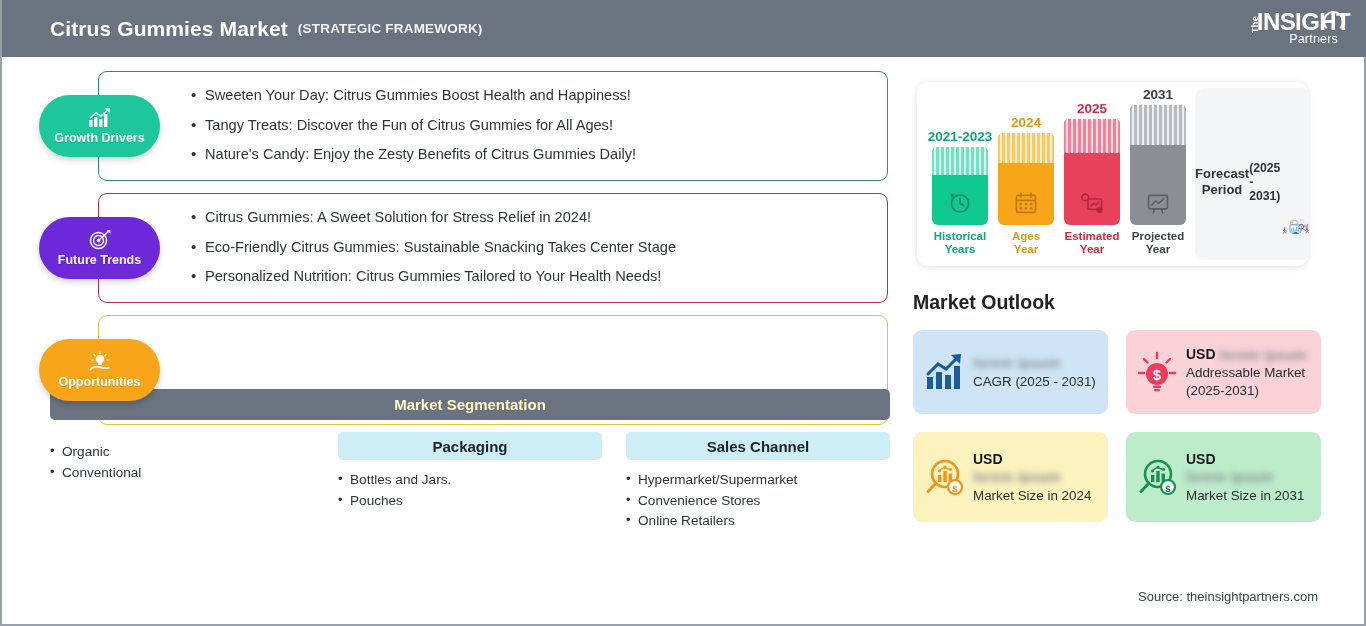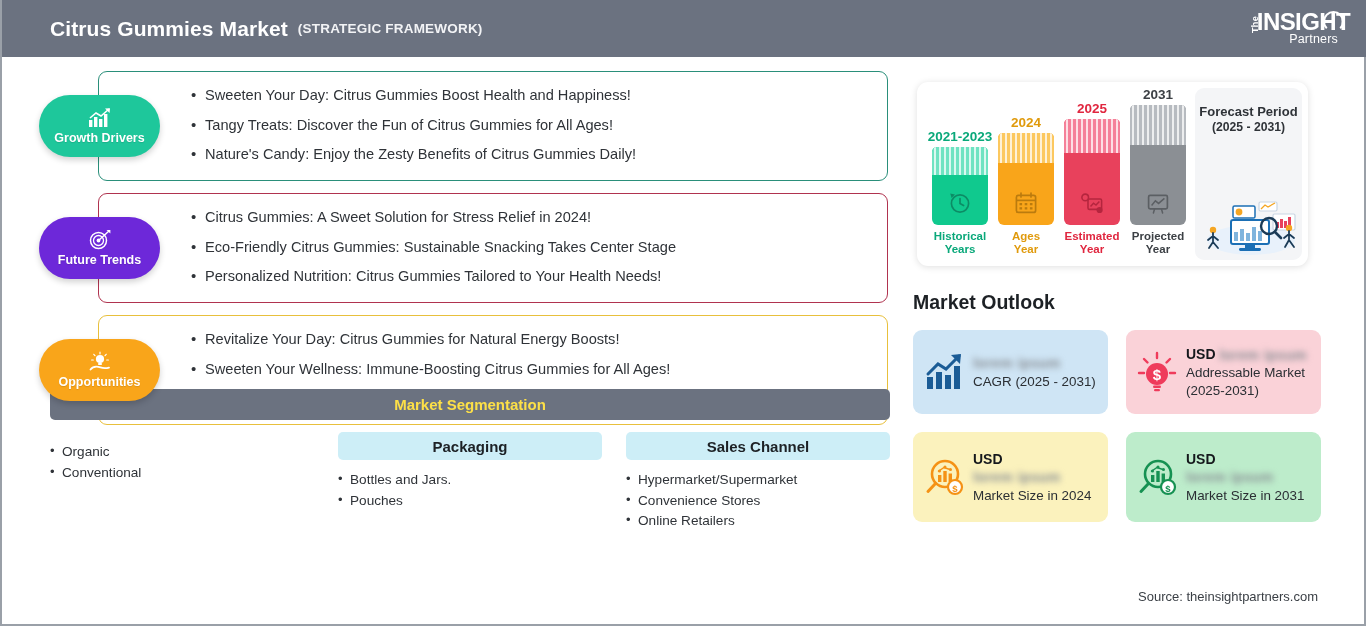--- a/index.html
+++ b/index.html
@@ -107,21 +107,21 @@
   .bullets li::before {
     content: "\2022"; position: absolute; left: 0; top: -1px;
     font-size: 15px; color: #2f3338;
   }
 
   
   .seg { position: absolute; left: 48px; top: 389px; width: 840px; }
   .seg-title-bar {
     height: 31px; background: #6b7280; border-radius: 5px;
     display: flex; align-items: center; justify-content: center;
-    color: #fde047; font-size: 15px; font-weight: bold;
+    color: #fef9c3; font-size: 15px; font-weight: bold;
   }
   .seg-cols { display: flex; margin-top: 12px; gap: 24px; }
   .seg-col { width: 264px; }
   .seg-col-head {
     height: 28px; background: #cdeef7; border-radius: 5px;
     display: flex; align-items: center; justify-content: center;
     font-size: 15px; font-weight: bold; color: #1d2125;
   }
   .seg-list { list-style: none; margin-top: 10px; }
   .seg-list li {
@@ -166,21 +166,21 @@
     position: relative; z-index: 2;
     margin-bottom: 9px; width: 26px; height: 26px;
     opacity: .55;
   }
   .fc-cap {
     font-size: 11.5px; font-weight: bold; line-height: 1.15;
     text-align: center; margin-top: 5px; white-space: pre-line;
   }
   .fc-right {
     width: 116px; background: #f4f5f7; border-radius: 9px;
-    display: flex; flex-direction: column; align-items: center;
+    display: flex; flex-direction: row; align-items: center;
     padding-top: 16px;
   }
   .fc-fp-title {
     font-size: 13px; font-weight: bold; color: #2f3338;
     text-align: center; line-height: 1.25;
   }
   .fc-fp-range {
     font-size: 12.2px; font-weight: bold; color: #2f3338;
   }
   .fc-illus { margin-top: auto; margin-bottom: 4px; }
@@ -284,25 +284,20 @@
       <div class="sec-box">
         <div class="badge badge-orange">
           <svg class="badge-icon" viewBox="0 0 26 22">
             <circle cx="13" cy="8" r="4.1" fill="#fff"></circle>
             <rect x="11.2" y="11.8" width="3.6" height="2.2" fill="#fff"></rect>
             <path d="M13 1.2 V3 M6.8 3.3 L8 4.6 M19.2 3.3 L18 4.6 M4.6 9 H6.3 M21.4 9 H19.7" stroke="#fff" stroke-width="1.2" stroke-linecap="round"></path>
             <path d="M3.5 18.5 C6 15.2 10 15.2 13.4 16.4 C16 17.3 19 17.4 22 16.6" stroke="#fff" stroke-width="1.8" fill="none" stroke-linecap="round"></path>
           </svg>
           <span class="badge-label">Opportunities</span>
         </div>
-        <ul class="bullets">
-          <li>Revitalize Your Day: Citrus Gummies for Natural Energy Boosts!</li>
-          <li>Sweeten Your Wellness: Immune-Boosting Citrus Gummies for All Ages!</li>
-          <li>Guilt-Free Indulgence: Delicious Citrus Gummies for Healthy Snacking!</li>
-        </ul>
       </div>
     </div>
   </div>
 
   <div class="seg">
     <div class="seg-title-bar">Market Segmentation</div>
     <div class="seg-cols">
       <div class="seg-col">
         <ul class="seg-list">
           <li>Organic</li>

